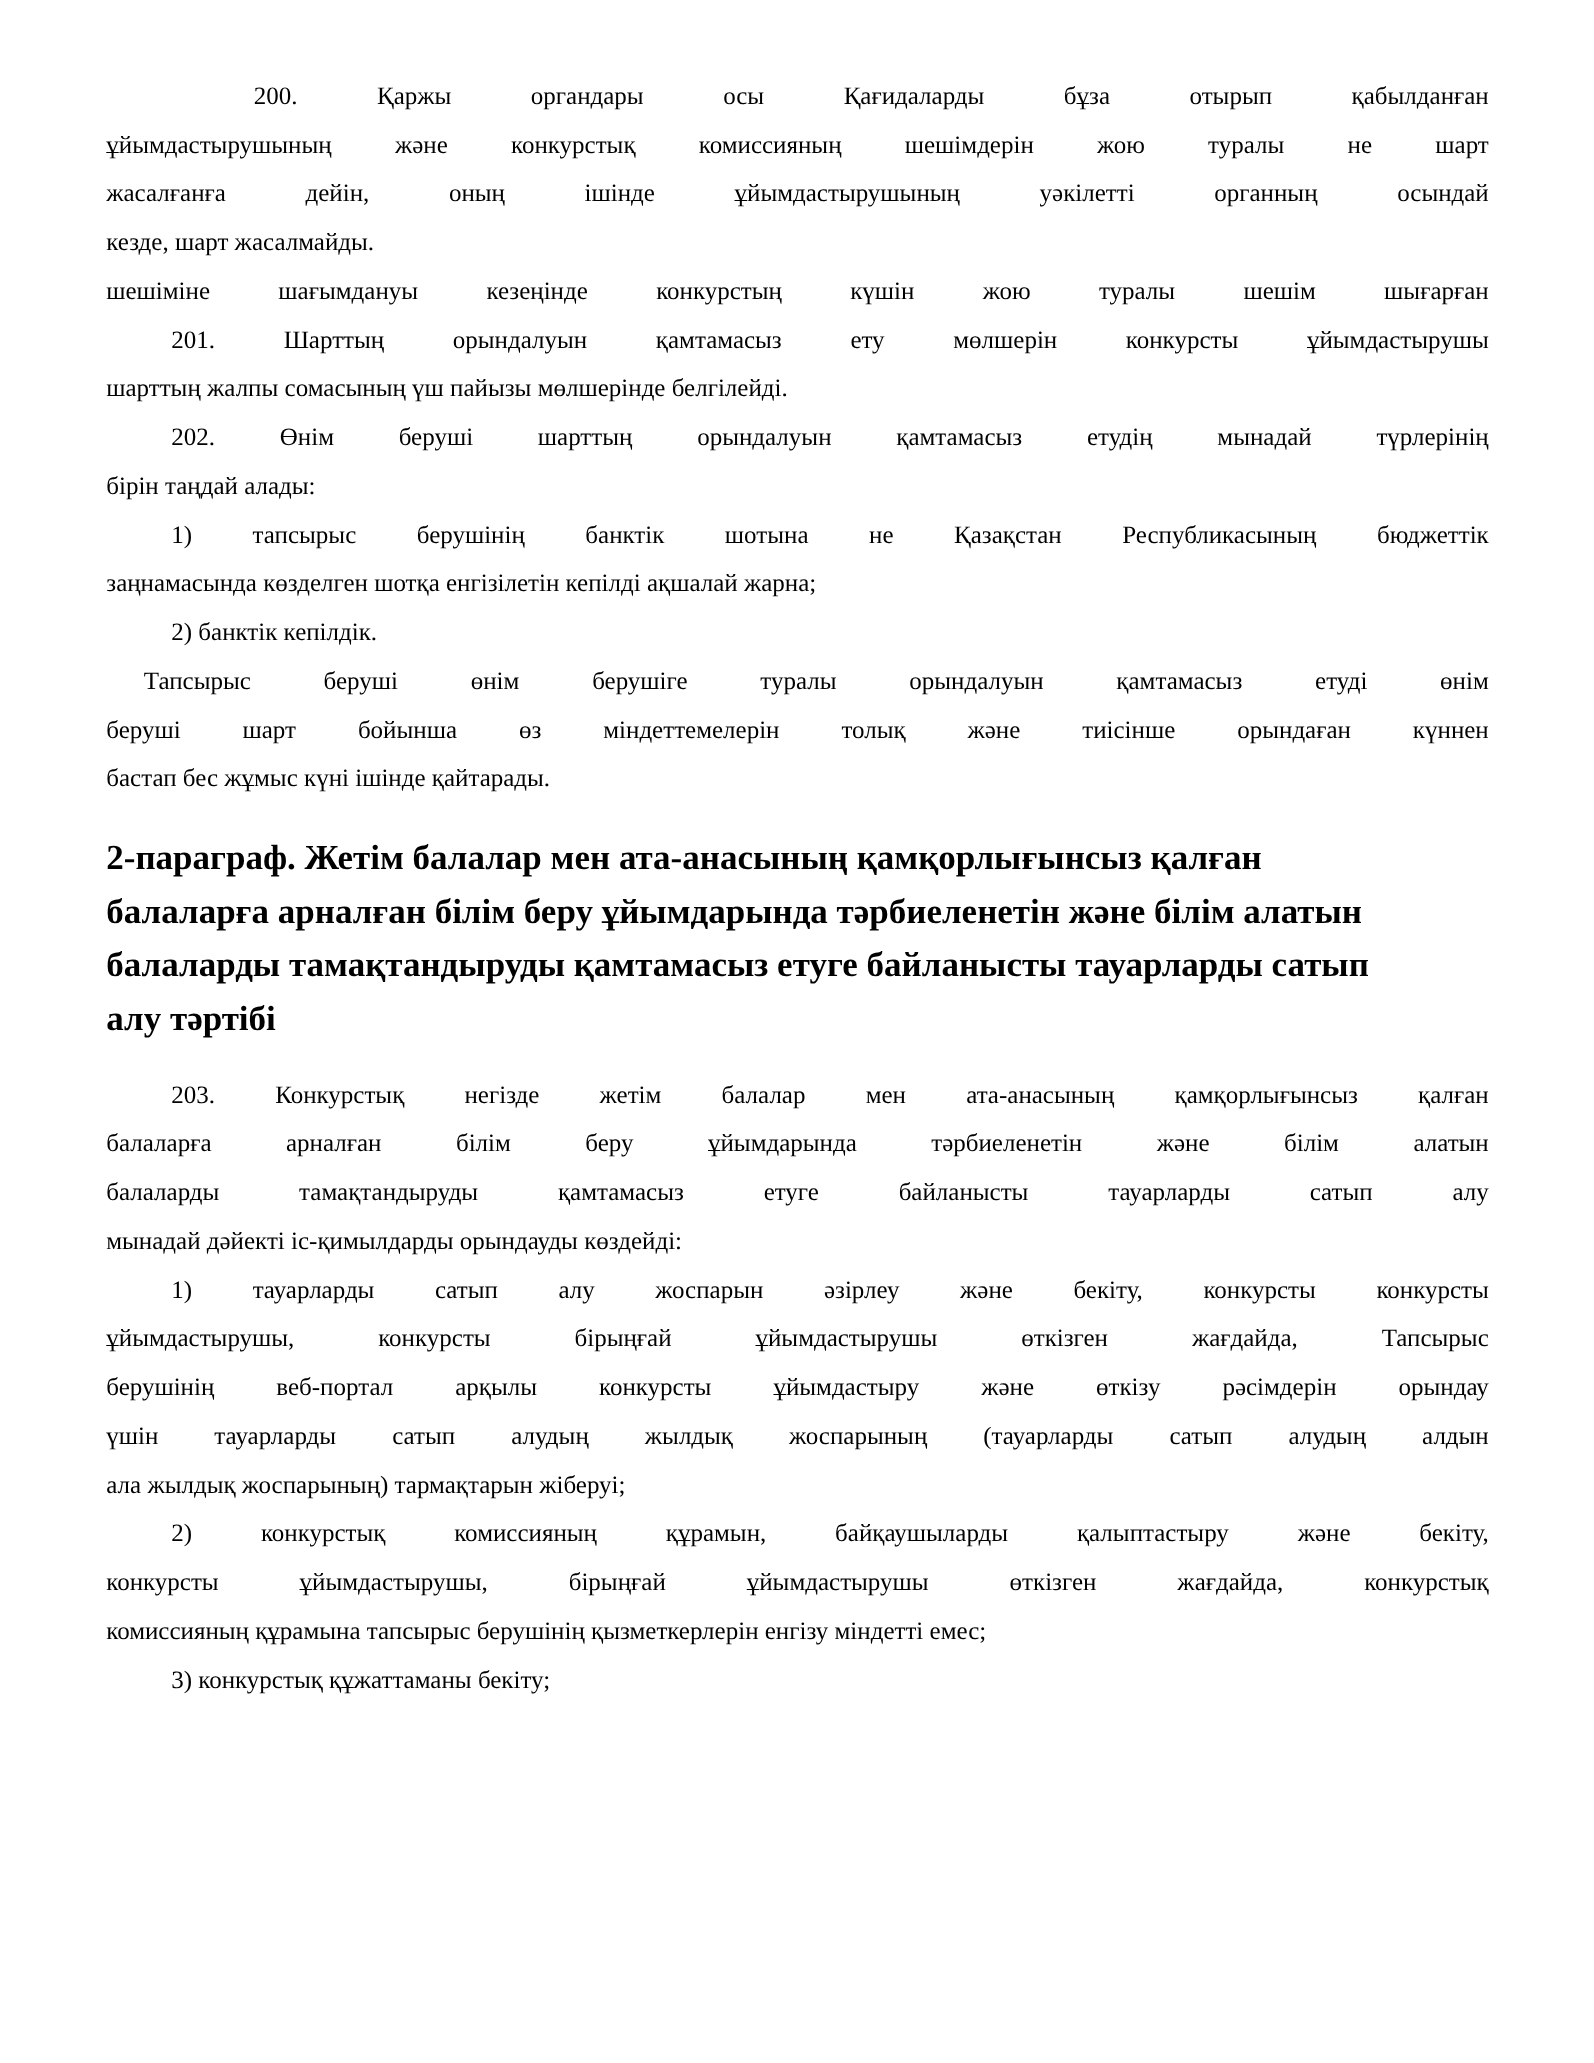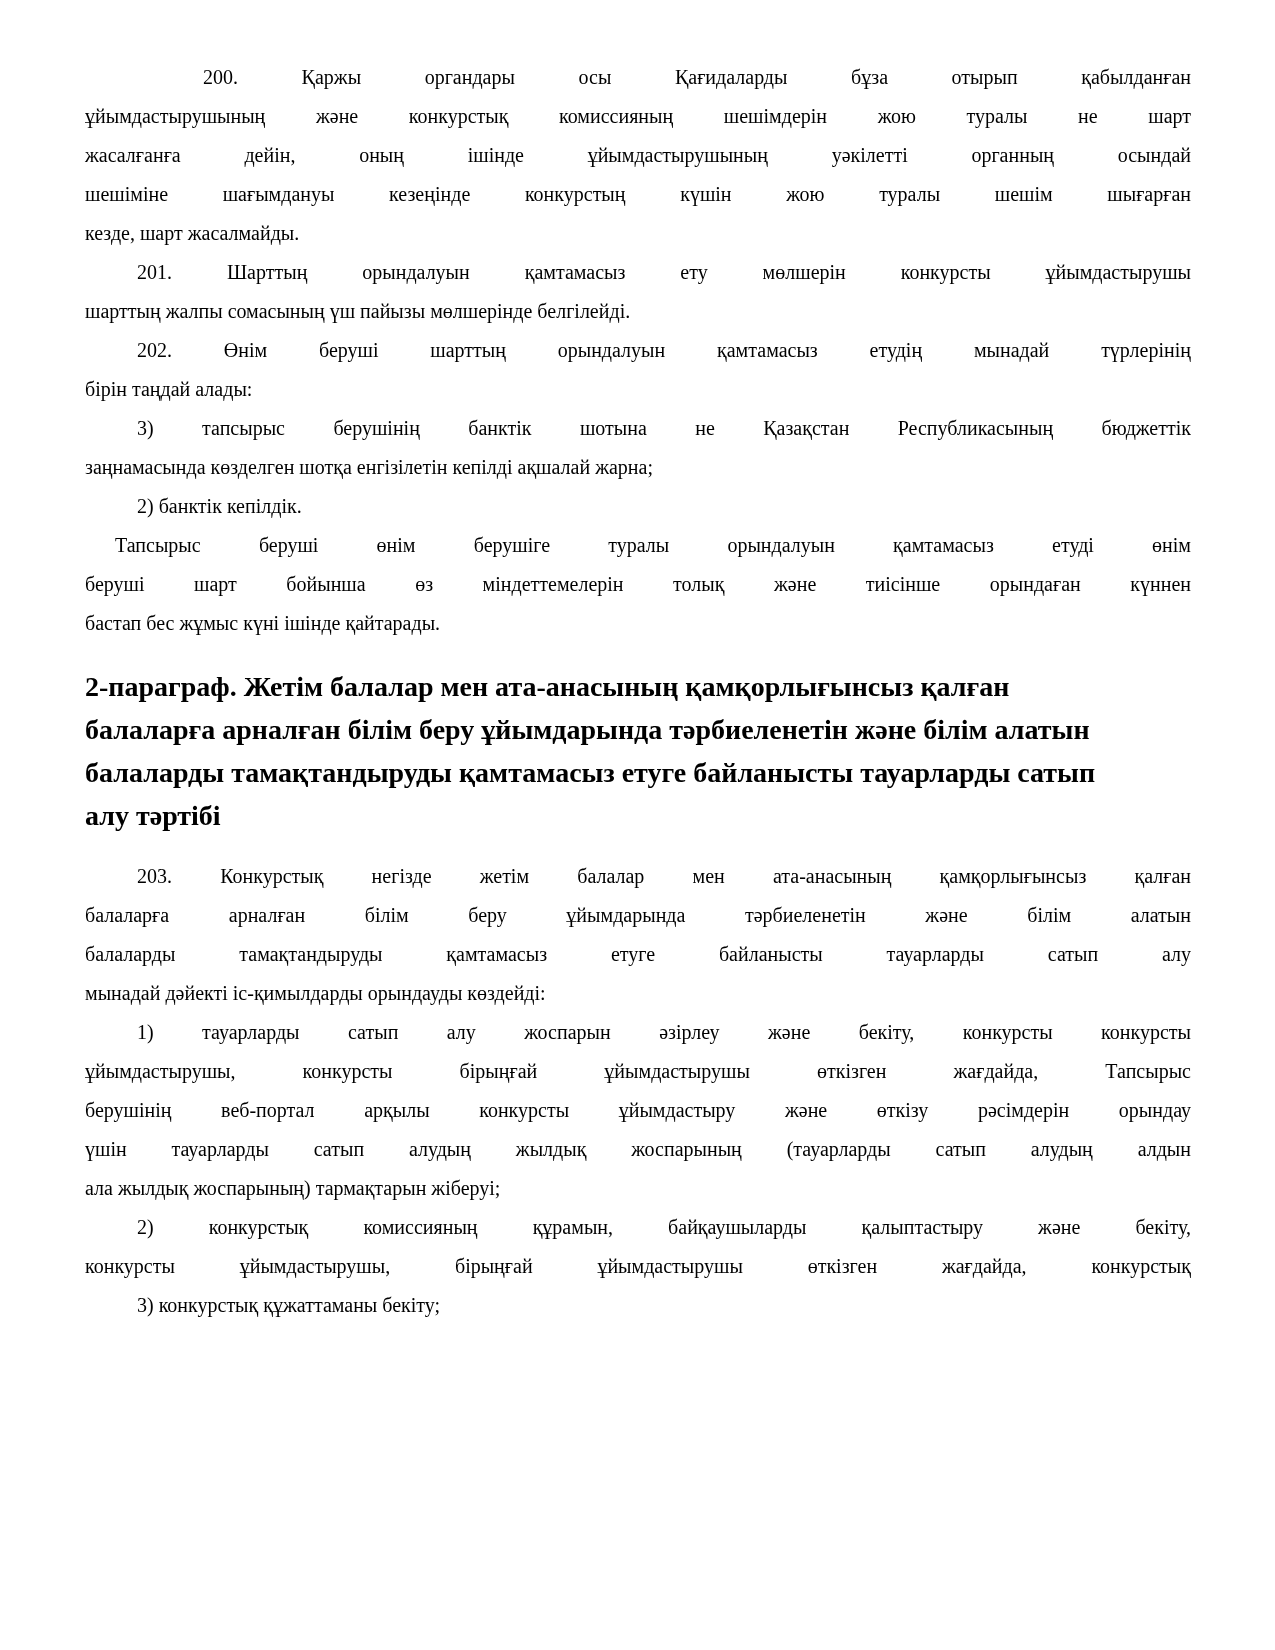--- a/index.html
+++ b/index.html
@@ -56,33 +56,33 @@
 </style>
 </head>
 <body>
 
 <div class="page">
   <div class="content" id="doc">
       <div class="block body indent-large">
         <div class="line first">200. Қаржы органдары осы Қағидаларды бұза отырып қабылданған</div>
         <div class="line">ұйымдастырушының және конкурстық комиссияның шешімдерін жою туралы не шарт</div>
         <div class="line">жасалғанға дейін, оның ішінде ұйымдастырушының уәкілетті органның осындай</div>
+        <div class="line last">кезде, шарт жасалмайды.</div>
         <div class="line">шешіміне шағымдануы кезеңінде конкурстың күшін жою туралы шешім шығарған</div>
-        <div class="line last">кезде, шарт жасалмайды.</div>
       </div>
       <div class="block body indent-normal">
         <div class="line first">201. Шарттың орындалуын қамтамасыз ету мөлшерін конкурсты ұйымдастырушы</div>
         <div class="line last">шарттың жалпы сомасының үш пайызы мөлшерінде белгілейді.</div>
       </div>
       <div class="block body indent-normal">
         <div class="line first">202. Өнім беруші шарттың орындалуын қамтамасыз етудің мынадай түрлерінің</div>
         <div class="line last">бірін таңдай алады:</div>
       </div>
       <div class="block body indent-normal">
-        <div class="line first">3) тапсырыс берушінің банктік шотына не Қазақстан Республикасының бюджеттік</div>
+        <div class="line first">1) тапсырыс берушінің банктік шотына не Қазақстан Республикасының бюджеттік</div>
         <div class="line last">заңнамасында көзделген шотқа енгізілетін кепілді ақшалай жарна;</div>
       </div>
       <div class="block body indent-normal">
         <div class="line first last">2) банктік кепілдік.</div>
       </div>
       <div class="block body indent-small">
         <div class="line first">Тапсырыс беруші өнім берушіге туралы орындалуын қамтамасыз етуді өнім</div>
         <div class="line">беруші шарт бойынша өз міндеттемелерін толық және тиісінше орындаған күннен</div>
         <div class="line last">бастап бес жұмыс күні ішінде қайтарады.</div>
       </div>
@@ -101,18 +101,19 @@
       <div class="block body indent-normal">
         <div class="line first">1) тауарларды сатып алу жоспарын әзірлеу және бекіту, конкурсты конкурсты</div>
         <div class="line">ұйымдастырушы, конкурсты бірыңғай ұйымдастырушы өткізген жағдайда, Тапсырыс</div>
         <div class="line">берушінің веб-портал арқылы конкурсты ұйымдастыру және өткізу рәсімдерін орындау</div>
         <div class="line">үшін тауарларды сатып алудың жылдық жоспарының (тауарларды сатып алудың алдын</div>
         <div class="line last">ала жылдық жоспарының) тармақтарын жіберуі;</div>
       </div>
       <div class="block body indent-normal">
         <div class="line first">2) конкурстық комиссияның құрамын, байқаушыларды қалыптастыру және бекіту,</div>
         <div class="line">конкурсты ұйымдастырушы, бірыңғай ұйымдастырушы өткізген жағдайда, конкурстық</div>
+        <div class="line last">комиссияның құрамына тапсырыс берушінің қызметкерлерін енгізу міндетті емес;</div>
       </div>
       <div class="block body indent-normal">
         <div class="line first last">3) конкурстық құжаттаманы бекіту;</div>
       </div>
     </div>
 </div>
 
 </body></html>

